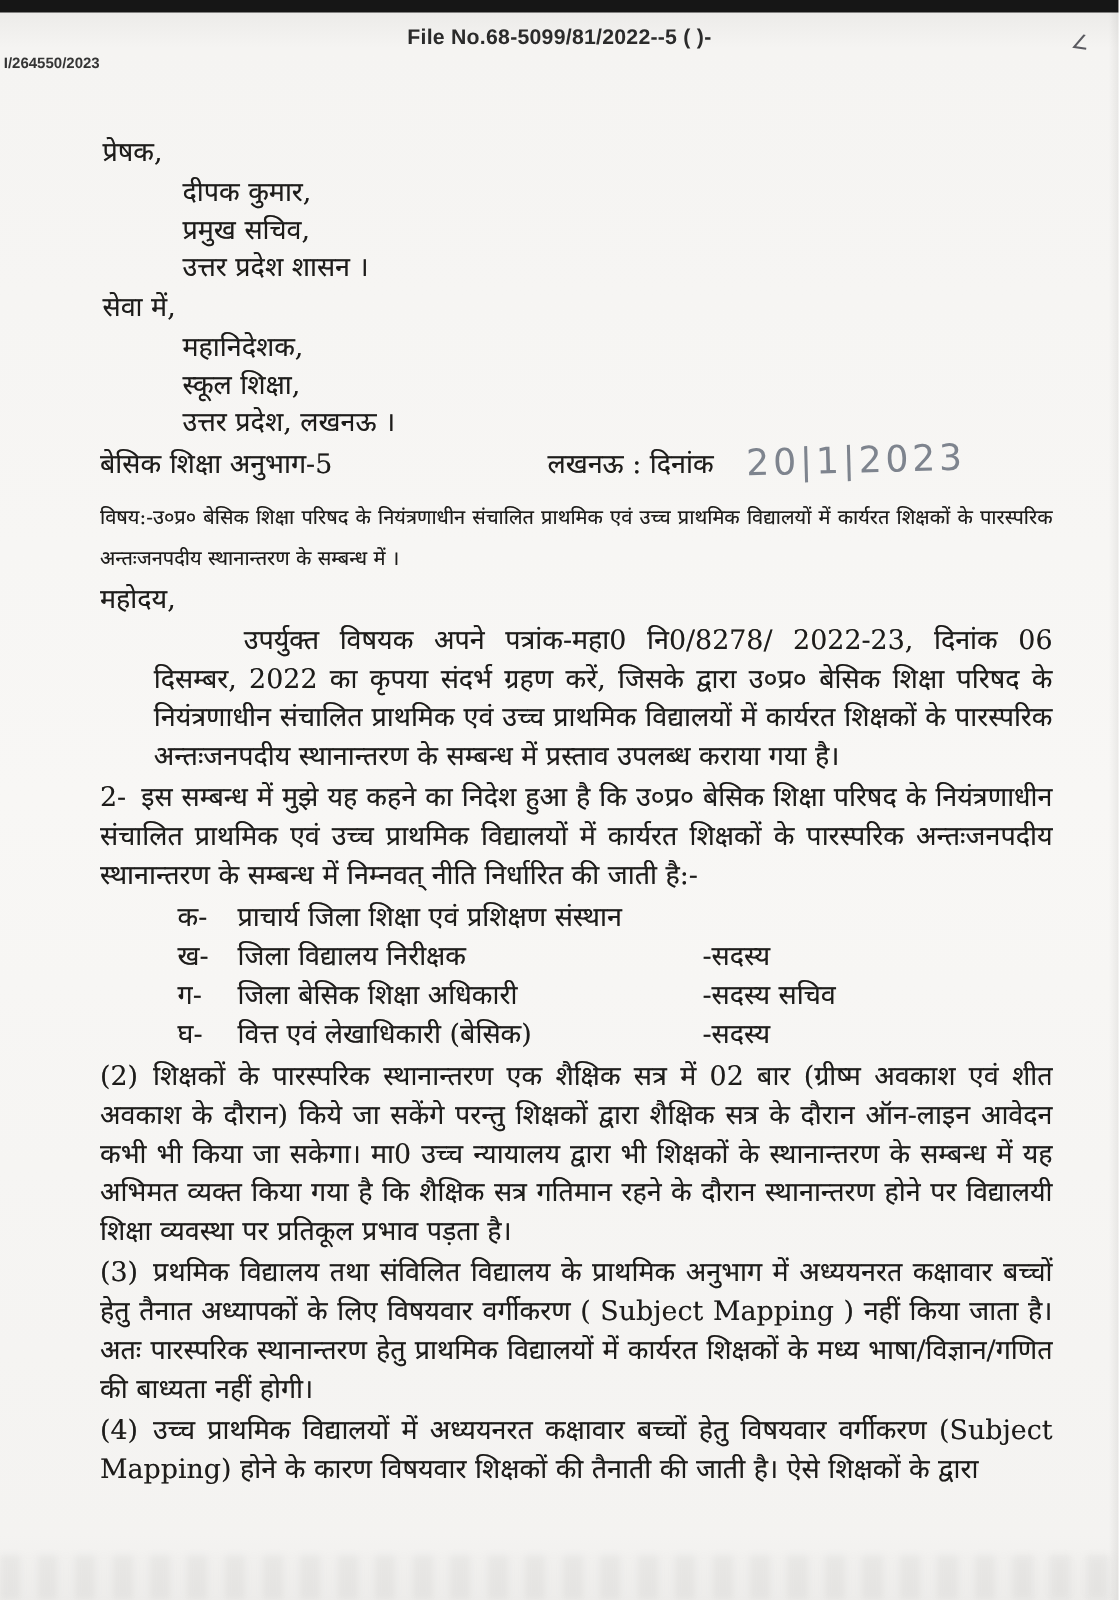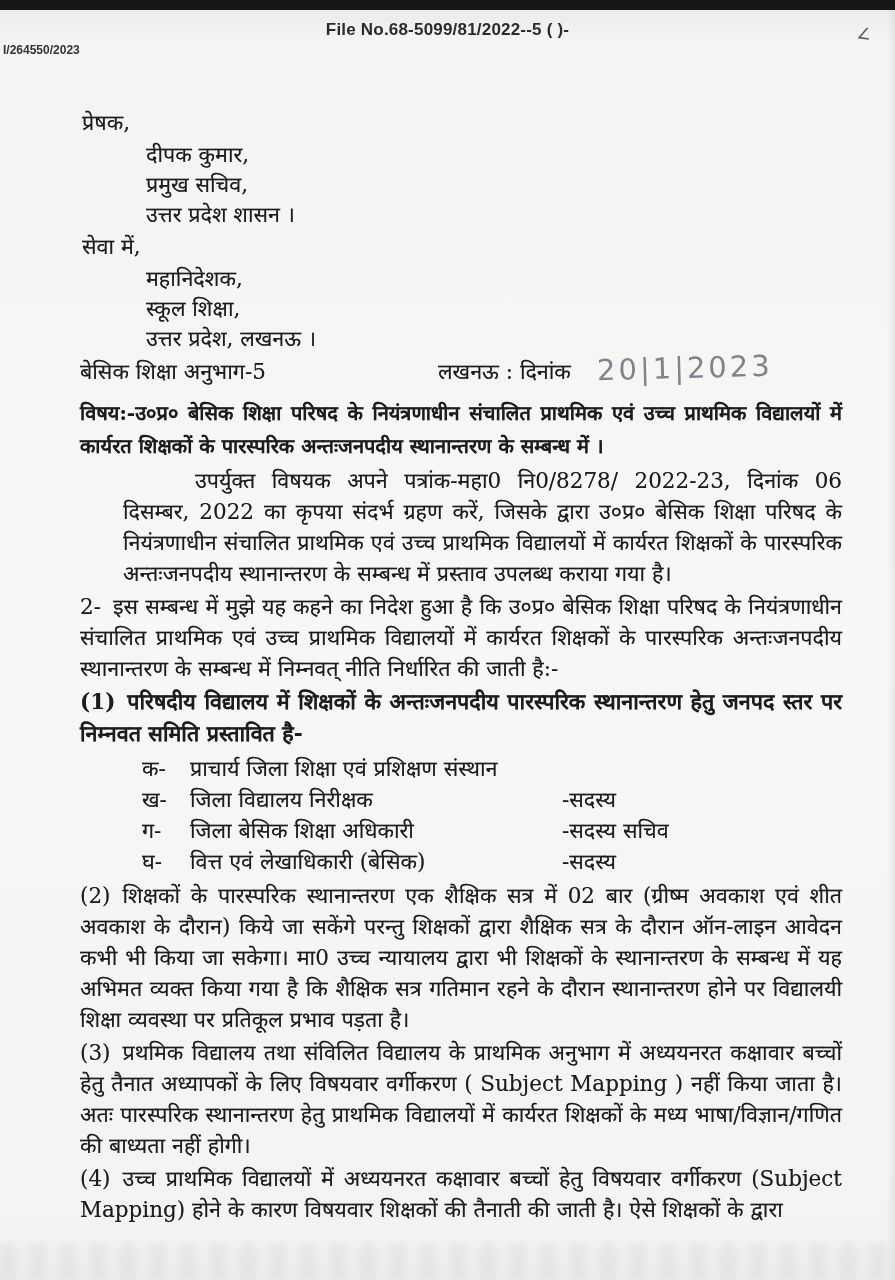--- a/index.html
+++ b/index.html
@@ -31,21 +31,21 @@
   .addr-label{margin:2px;}
   .addr-line{margin:0 0 0 66px;}
   .meta-row{display:flex;align-items:flex-start;margin-top:3px;height:38px;}
   .meta-section{flex:0 0 358px;}
   .meta-date-label{flex:0 0 auto;}
   .hand-date{
     margin-left:26px;margin-top:-4px;
     font-family:"DejaVu Sans",sans-serif;font-size:29px;color:#7e848e;
     letter-spacing:3px;transform:rotate(-1.5deg);text-shadow:none;
   }
-  .subject{font-weight:bold;font-size:20px;line-height:33px;text-align:justify;margin:2px 0 0 0;}
+  .subject{font-weight:normal;font-size:16px;line-height:33px;text-align:justify;margin:2px 0 0 0;}
   .salutation{margin:2px 0 0 0;}
   .para{margin:2px 0 0 0;text-align:justify;line-height:31px;}
   .para.first{text-indent:72px;margin-left:43px;}
   .para.bold{font-weight:bold;line-height:32px;}
   .pmark{margin-right:12px;}
   .committee{margin:3px 0 3px 0;}
   .crow{display:flex;line-height:31px;}
   .cmark{flex:0 0 48px;margin-left:62px;}
   .cname{flex:0 0 372px;}
   .crole{flex:1;}
@@ -82,32 +82,30 @@
     <p class="addr-line">उत्तर प्रदेश, लखनऊ ।</p>
 
     <div class="meta-row">
       <span class="meta-section">बेसिक शिक्षा अनुभाग-5</span>
       <span class="meta-date-label">लखनऊ : दिनांक</span>
       <span class="hand-date">20|1|2023</span>
     </div>
 
     <p class="subject">विषय:-उ०प्र० बेसिक शिक्षा परिषद के नियंत्रणाधीन संचालित प्राथमिक एवं उच्च प्राथमिक विद्यालयों में कार्यरत शिक्षकों के पारस्परिक अन्तःजनपदीय स्थानान्तरण के सम्बन्ध में ।</p>
 
+    <p class="salutation">महोदय,</p>
 
     <p class="para first">
       <span>उपर्युक्त विषयक अपने पत्रांक-महा0 नि0/8278/ 2022-23, दिनांक 06 दिसम्बर, 2022 का कृपया संदर्भ ग्रहण करें, जिसके द्वारा उ०प्र० बेसिक शिक्षा परिषद के नियंत्रणाधीन संचालित प्राथमिक एवं उच्च प्राथमिक विद्यालयों में कार्यरत शिक्षकों के पारस्परिक अन्तःजनपदीय स्थानान्तरण के सम्बन्ध में प्रस्ताव उपलब्ध कराया गया है।</span>
     </p>
 
     <p class="para">
       <span class="pmark">2-</span><span>इस सम्बन्ध में मुझे यह कहने का निदेश हुआ है कि उ०प्र० बेसिक शिक्षा परिषद के नियंत्रणाधीन संचालित प्राथमिक एवं उच्च प्राथमिक विद्यालयों में कार्यरत शिक्षकों के पारस्परिक अन्तःजनपदीय स्थानान्तरण के सम्बन्ध में निम्नवत् नीति निर्धारित की जाती है:-</span>
     </p>
 
-    <p class="para bold">
-      <span class="pmark">(1)</span><span>परिषदीय विद्यालय में शिक्षकों के अन्तःजनपदीय पारस्परिक स्थानान्तरण हेतु जनपद स्तर पर निम्नवत समिति प्रस्तावित है-</span>
-    </p>
 
     <div class="committee">
       <div class="crow">
         <span class="cmark">क-</span>
         <span class="cname">प्राचार्य जिला शिक्षा एवं प्रशिक्षण संस्थान</span>
       </div>
       <div class="crow">
         <span class="cmark">ख-</span>
         <span class="cname">जिला विद्यालय निरीक्षक</span>
         <span class="crole">-सदस्य</span>

